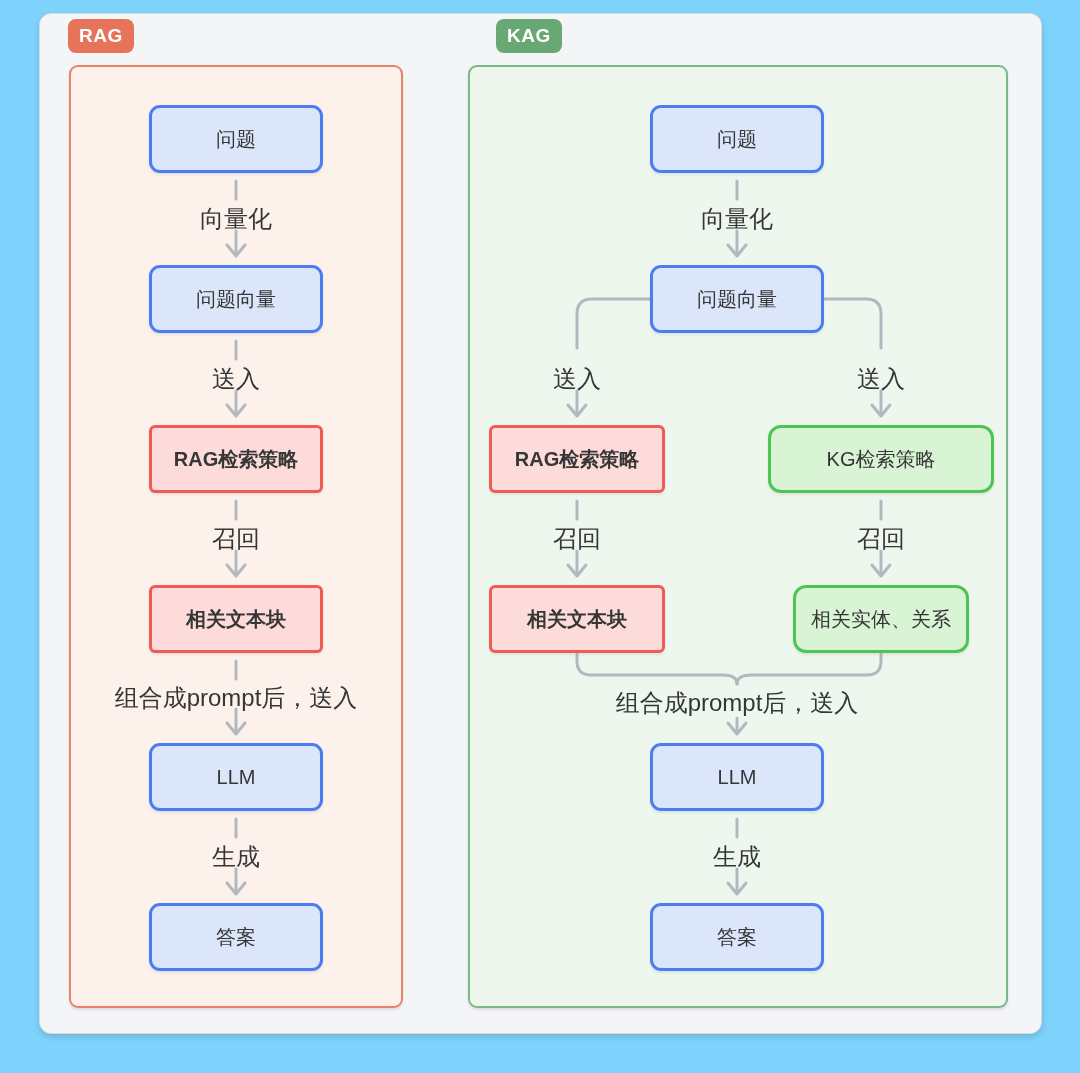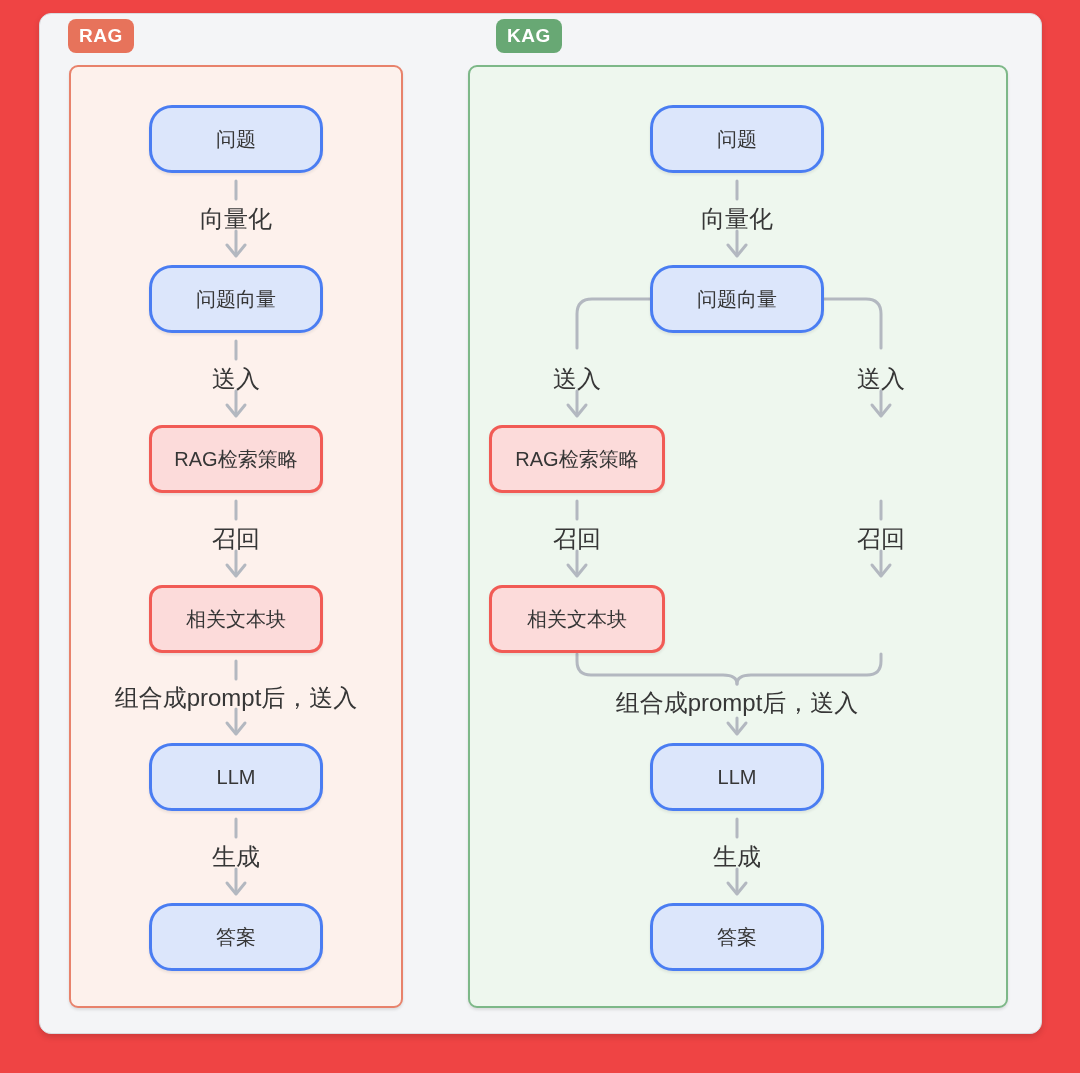--- a/index.html
+++ b/index.html
@@ -1,17 +1,17 @@
 <!DOCTYPE html>
 <html><head>
 <meta charset="utf-8">
 <style>
   html,body{margin:0;padding:0;background:#ffffff;}
   #stage{
-    position:relative;width:1080px;height:1073px;background:#ef4444;overflow:hidden;
+    position:relative;width:1080px;height:1073px;background:#7dd3fc;overflow:hidden;
     font-family:"Liberation Sans","DejaVu Sans",sans-serif;
     color:var(--text,#363636);
   }
   .card{
     position:absolute;left:39px;top:13px;width:1001px;height:1019px;
     background:var(--card_bg,#f4f5f7);
     border:1.5px solid var(--card_border,#d9dbdf);
     border-radius:12px;
     box-shadow:0 3px 6px rgba(0,0,0,.14);
   }
@@ -26,26 +26,26 @@
   .panel{
     position:absolute;top:65px;height:943px;box-sizing:border-box;border-radius:9px;
     box-shadow:0 2px 3px rgba(0,0,0,.10);
   }
   #panel-rag{left:69px;width:334px;background:var(--panel_rag_bg,#fdf1ec);border:2px solid var(--panel_rag_border,#e8826b);}
   #panel-kag{left:468px;width:540px;background:var(--panel_kag_bg,#eef7ee);border:2px solid var(--panel_kag_border,#7db888);}
   #edges{position:absolute;left:0;top:0;pointer-events:none;}
   .node{
     position:absolute;box-sizing:border-box;height:68px;
     display:flex;align-items:center;justify-content:center;
-    font-size:20px;border-radius:23px;
+    font-size:20px;border-radius:11px;
     box-shadow:0 2px 3px rgba(0,0,0,.08);
     white-space:nowrap;
   }
   .node.blue {background:var(--node_blue_bg,#dce6fb); border:3px solid var(--node_blue_border,#4a7df2);}
-  .node.red  {background:var(--node_red_bg,#fcdbda);  border:3px solid var(--node_red_border,#f15b55); border-radius:13px;}
+  .node.red  {background:var(--node_red_bg,#fcdbda);  border:3px solid var(--node_red_border,#f15b55); border-radius:6px;font-weight:bold;}
   .node.green{background:var(--node_green_bg,#d9f3d5);border:3px solid var(--node_green_border,#4ec455);border-radius:13px;}
   .flow-label{
     position:absolute;transform:translate(-50%,-50%);
     font-size:24px;color:var(--text,#363636);white-space:nowrap;
   }
 </style>
 </head>
 <body>
 
 <div id="stage" style="--card_bg: #f4f5f7; --card_border: #d9dbdf; --badge_rag: #e7735b; --badge_kag: #68a874; --panel_rag_bg: #fdf1ec; --panel_rag_border: #e8826b; --panel_kag_bg: #eef7ee; --panel_kag_border: #7db888; --node_blue_bg: #dce6fb; --node_blue_border: #4a7df2; --node_red_bg: #fcdbda; --node_red_border: #f15b55; --node_green_bg: #d9f3d5; --node_green_border: #4ec455; --edge: #b3b8c0; --text: #363636;">
@@ -98,21 +98,23 @@
     </svg>
 <div class="node blue" style="left: 149px; top: 105px; width: 174px;">问题</div>
     <div class="node blue" style="left: 149px; top: 265px; width: 174px;">问题向量</div>
     <div class="node red" style="left: 149px; top: 425px; width: 174px;">RAG检索策略</div>
     <div class="node red" style="left: 149px; top: 585px; width: 174px;">相关文本块</div>
     <div class="node blue" style="left: 149px; top: 743px; width: 174px;">LLM</div>
     <div class="node blue" style="left: 149px; top: 903px; width: 174px;">答案</div>
     <div class="node blue" style="left: 650px; top: 105px; width: 174px;">问题</div>
     <div class="node blue" style="left: 650px; top: 265px; width: 174px;">问题向量</div>
     <div class="node red" style="left: 489px; top: 425px; width: 176px;">RAG检索策略</div>
+    <div class="node green" style="left: 768px; top: 425px; width: 226px;">KG检索策略</div>
     <div class="node red" style="left: 489px; top: 585px; width: 176px;">相关文本块</div>
+    <div class="node green" style="left: 793px; top: 585px; width: 176px;">相关实体、关系</div>
     <div class="node blue" style="left: 650px; top: 743px; width: 174px;">LLM</div>
     <div class="node blue" style="left: 650px; top: 903px; width: 174px;">答案</div>
     <div class="flow-label" style="left: 236px; top: 219px;">向量化</div>
     <div class="flow-label" style="left: 236px; top: 379px;">送入</div>
     <div class="flow-label" style="left: 236px; top: 539px;">召回</div>
     <div class="flow-label" style="left: 236px; top: 698px;">组合成prompt后，送入</div>
     <div class="flow-label" style="left: 236px; top: 857px;">生成</div>
     <div class="flow-label" style="left: 737px; top: 219px;">向量化</div>
     <div class="flow-label" style="left: 577px; top: 379px;">送入</div>
     <div class="flow-label" style="left: 881px; top: 379px;">送入</div>

